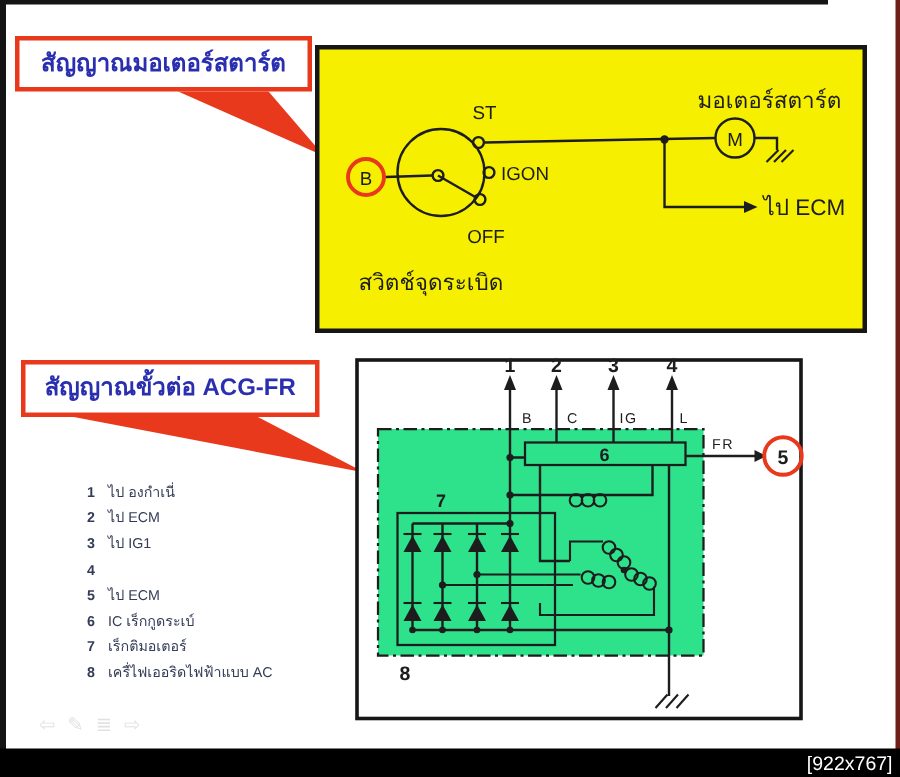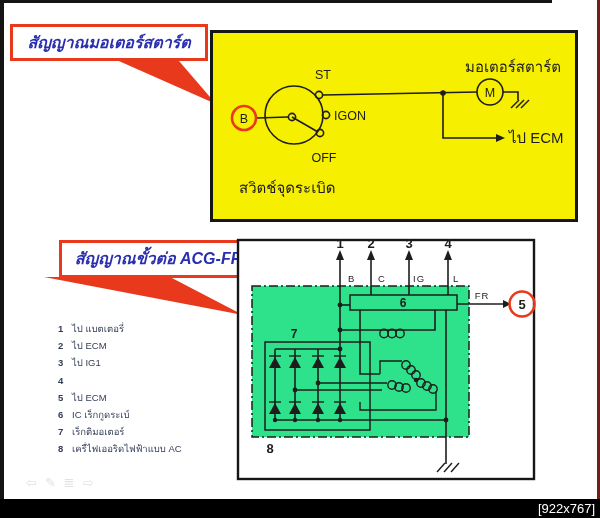--- a/index.html
+++ b/index.html
@@ -5,21 +5,21 @@
   html,body{margin:0;padding:0;background:#c9c9c9;}
   #stage{position:relative;width:600px;height:518px;background:#ffffff;overflow:hidden;
          font-family:"Liberation Sans","DejaVu Sans",sans-serif;}
   
   .b-left{position:absolute;left:0;top:0;width:4px;height:500px;background:#141414;}
   .b-top{position:absolute;left:0;top:0;width:552px;height:3px;background:#141414;}
   .b-right{position:absolute;right:0;top:0;width:3px;height:500px;background:#6e2018;}
   
   .callout-box{position:absolute;background:#ffffff;border:3px solid #e8391c;
                display:flex;align-items:center;justify-content:center;
-               color:#2a2fb0;font-weight:bold;font-size:16px;line-height:1;white-space:nowrap;font-style:italic;}
+               color:#2a2fb0;font-weight:bold;font-size:16px;line-height:1;white-space:nowrap;}
   #callout-arrows{position:absolute;left:0;top:0;width:600px;height:518px;pointer-events:none;}
   
   #yellow-box{position:absolute;left:210px;top:30px;width:368px;height:192px;
               background:#f6ef00;border:3px solid #161616;box-sizing:border-box;}
   #yellow-box svg{position:absolute;left:0;top:0;}
   
   #white-box{position:absolute;left:232px;top:237px;width:308px;height:245px;}
   
   #legend{position:absolute;left:58px;top:324px;display:flex;flex-direction:column;gap:7.2px;
           color:#333c57;font-size:9.5px;line-height:10px;}
@@ -54,21 +54,21 @@
   <div class="b-right"></div>
 
   <svg id="callout-arrows" viewBox="0 0 600 518">
     <polygon points="103,54 173,54 216,104" fill="#e8391c"></polygon>
     <polygon points="44,277 170,277 243,315" fill="#e8391c"></polygon>
   </svg>
 
   <div class="callout-box" style="left:10px;top:24px;width:192px;height:31px;">
     <span>สัญญาณมอเตอร์สตาร์ต</span>
   </div>
-  <div class="callout-box" style="left:14px;top:240px;width:193px;height:32px;margin-left:45px;">
+  <div class="callout-box" style="left:14px;top:240px;width:193px;height:32px;">
     <span>สัญญาณขั้วต่อ ACG-FR</span>
   </div>
 
   <div id="yellow-box">
     <svg width="362" height="186" viewBox="0 0 362 186">
 
       <g>
         <circle class="wire" cx="81" cy="82" r="29"></circle>
         <line class="wire" x1="79" y1="84" x2="105" y2="99"></line>
         <line class="wire" x1="44" y1="85" x2="75" y2="84"></line>
@@ -109,21 +109,21 @@
       <text class="t13" x="111" y="129" text-anchor="middle">OFF</text>
       <text class="t15" x="300" y="39" text-anchor="middle">มอเตอร์สตาร์ต</text>
       <text class="t15" x="26" y="160">สวิตช์จุดระเบิด</text>
       <text class="t15" x="296" y="110">ไป ECM</text>
     </svg>
   </div>
 
   <div id="legend">
     <div class="legend-row">
         <span class="legend-num">1</span>
-        <span>ไป แบตเตอรี่</span>
+        <span>ไป องกำเนี่</span>
       </div>
     <div class="legend-row">
         <span class="legend-num">2</span>
         <span>ไป ECM</span>
       </div>
     <div class="legend-row">
         <span class="legend-num">3</span>
         <span>ไป IG1</span>
       </div>
     <div class="legend-row">

